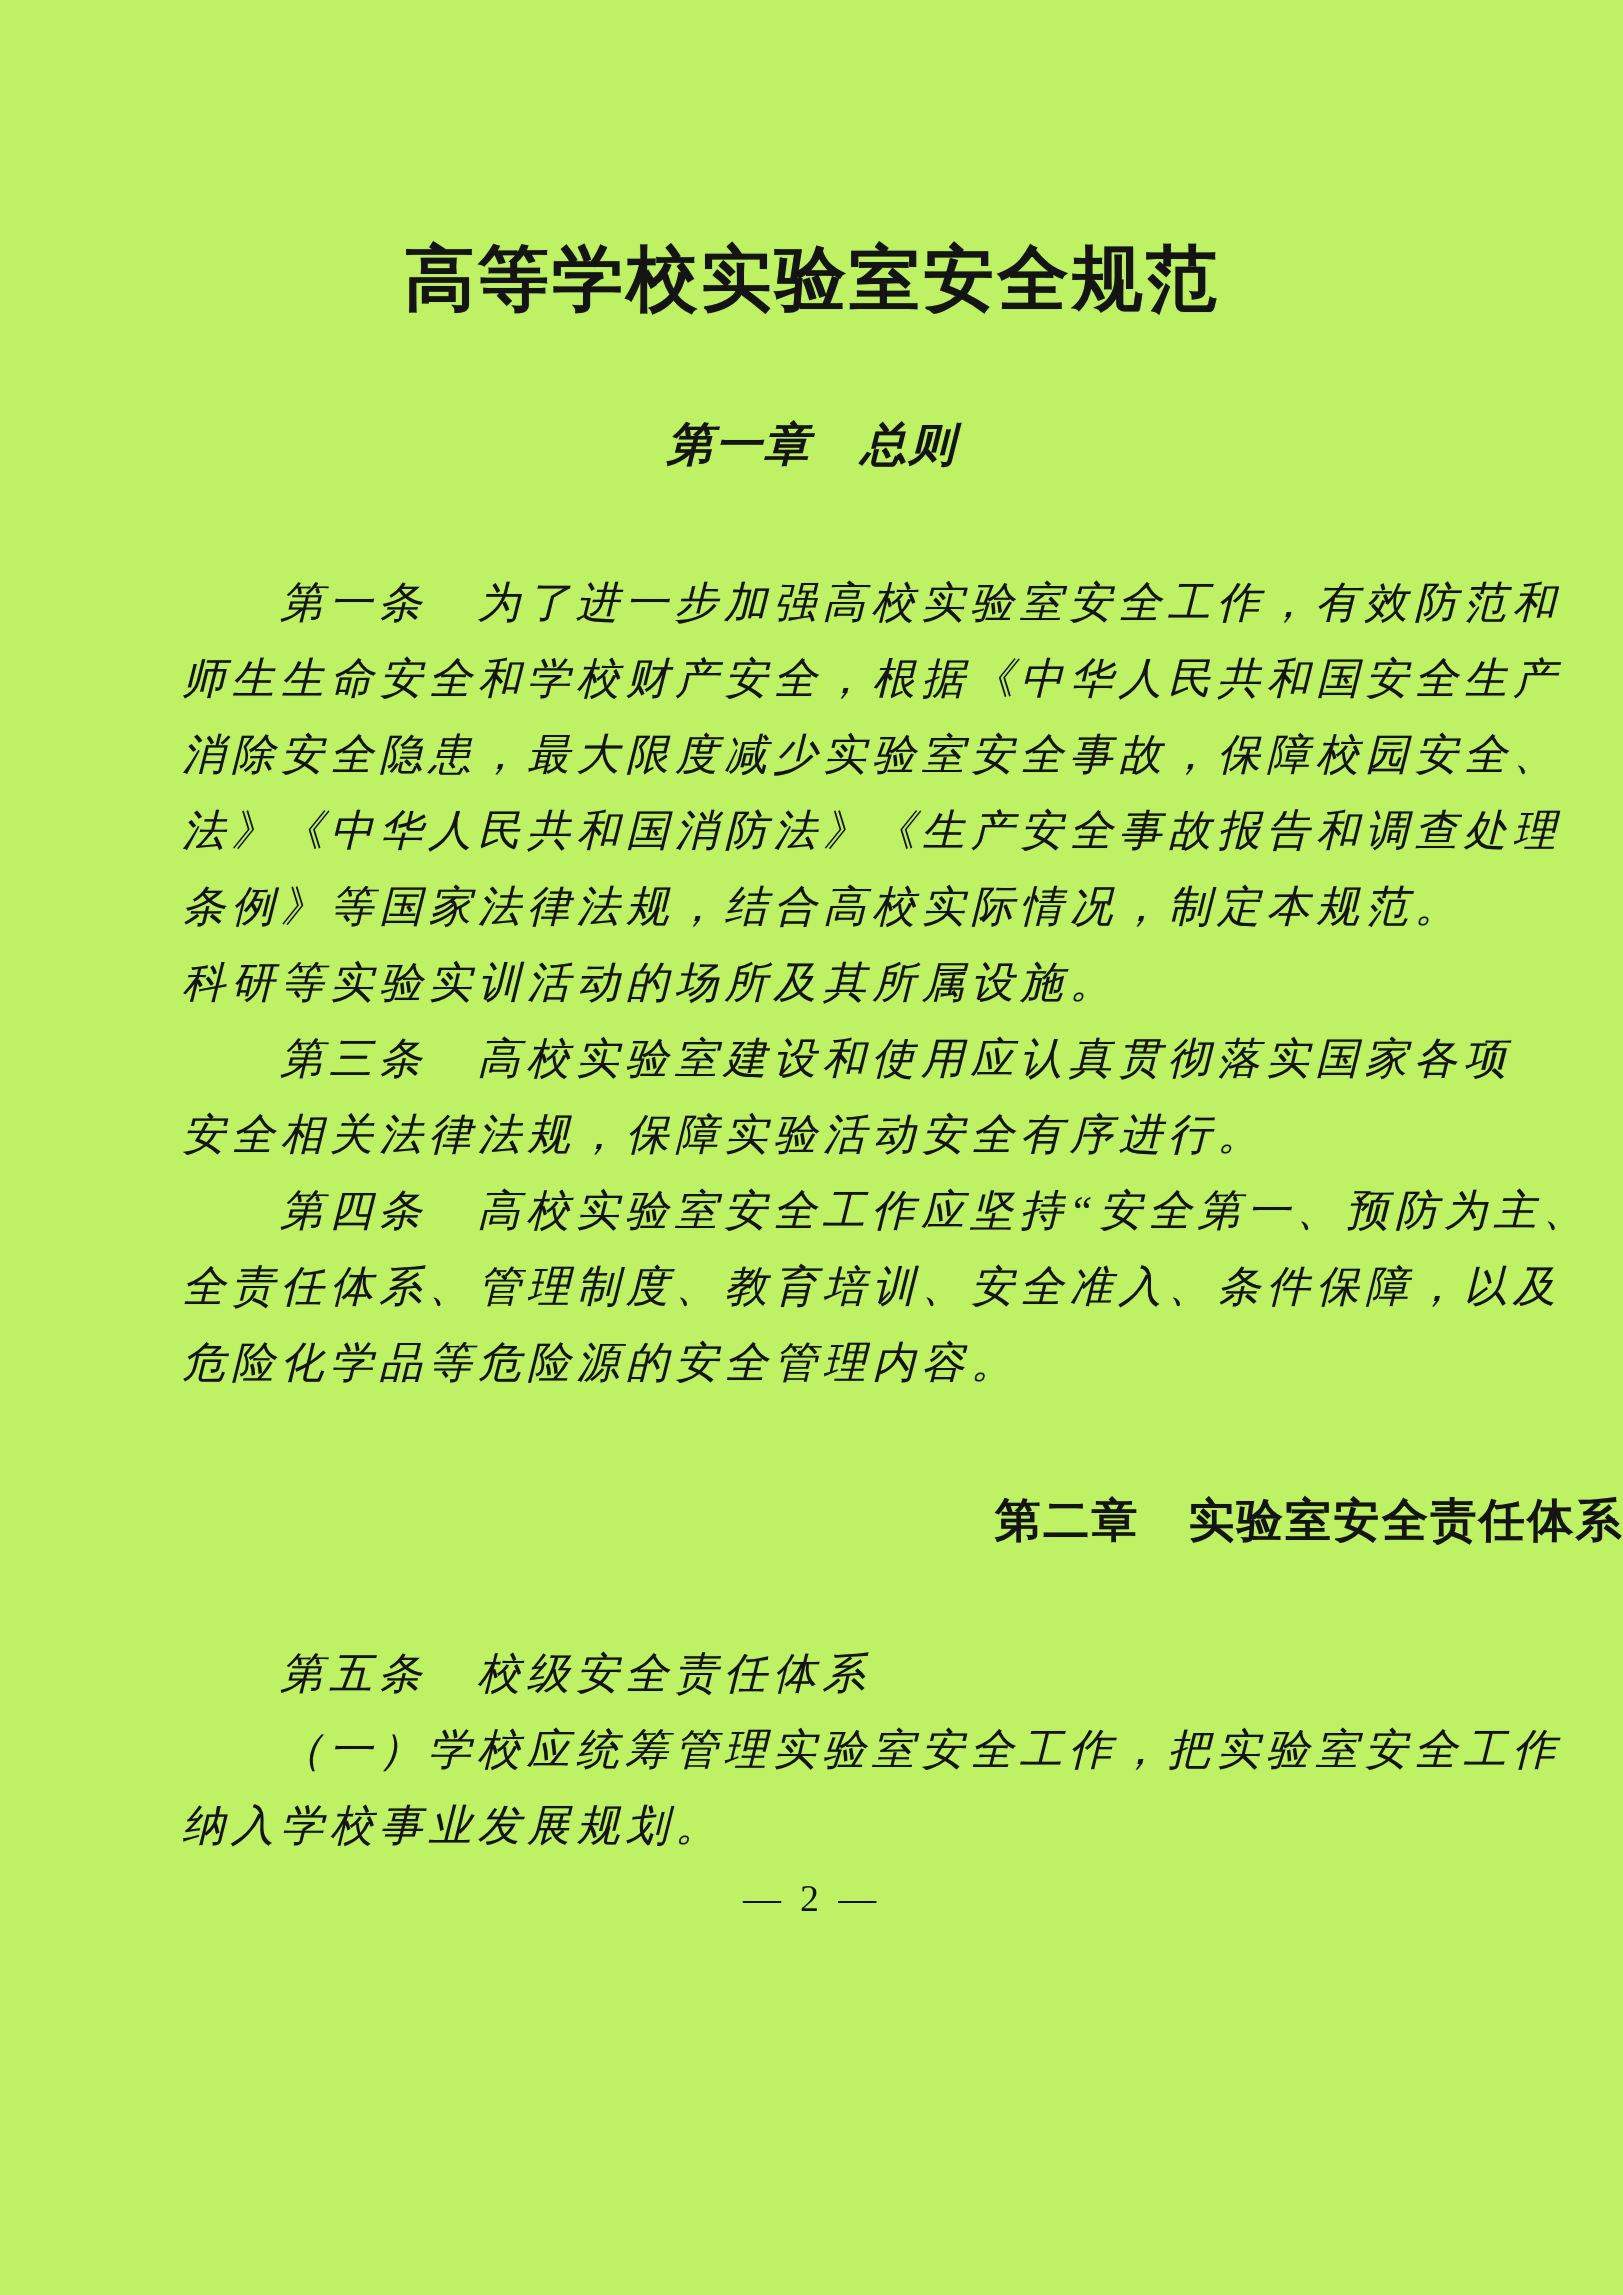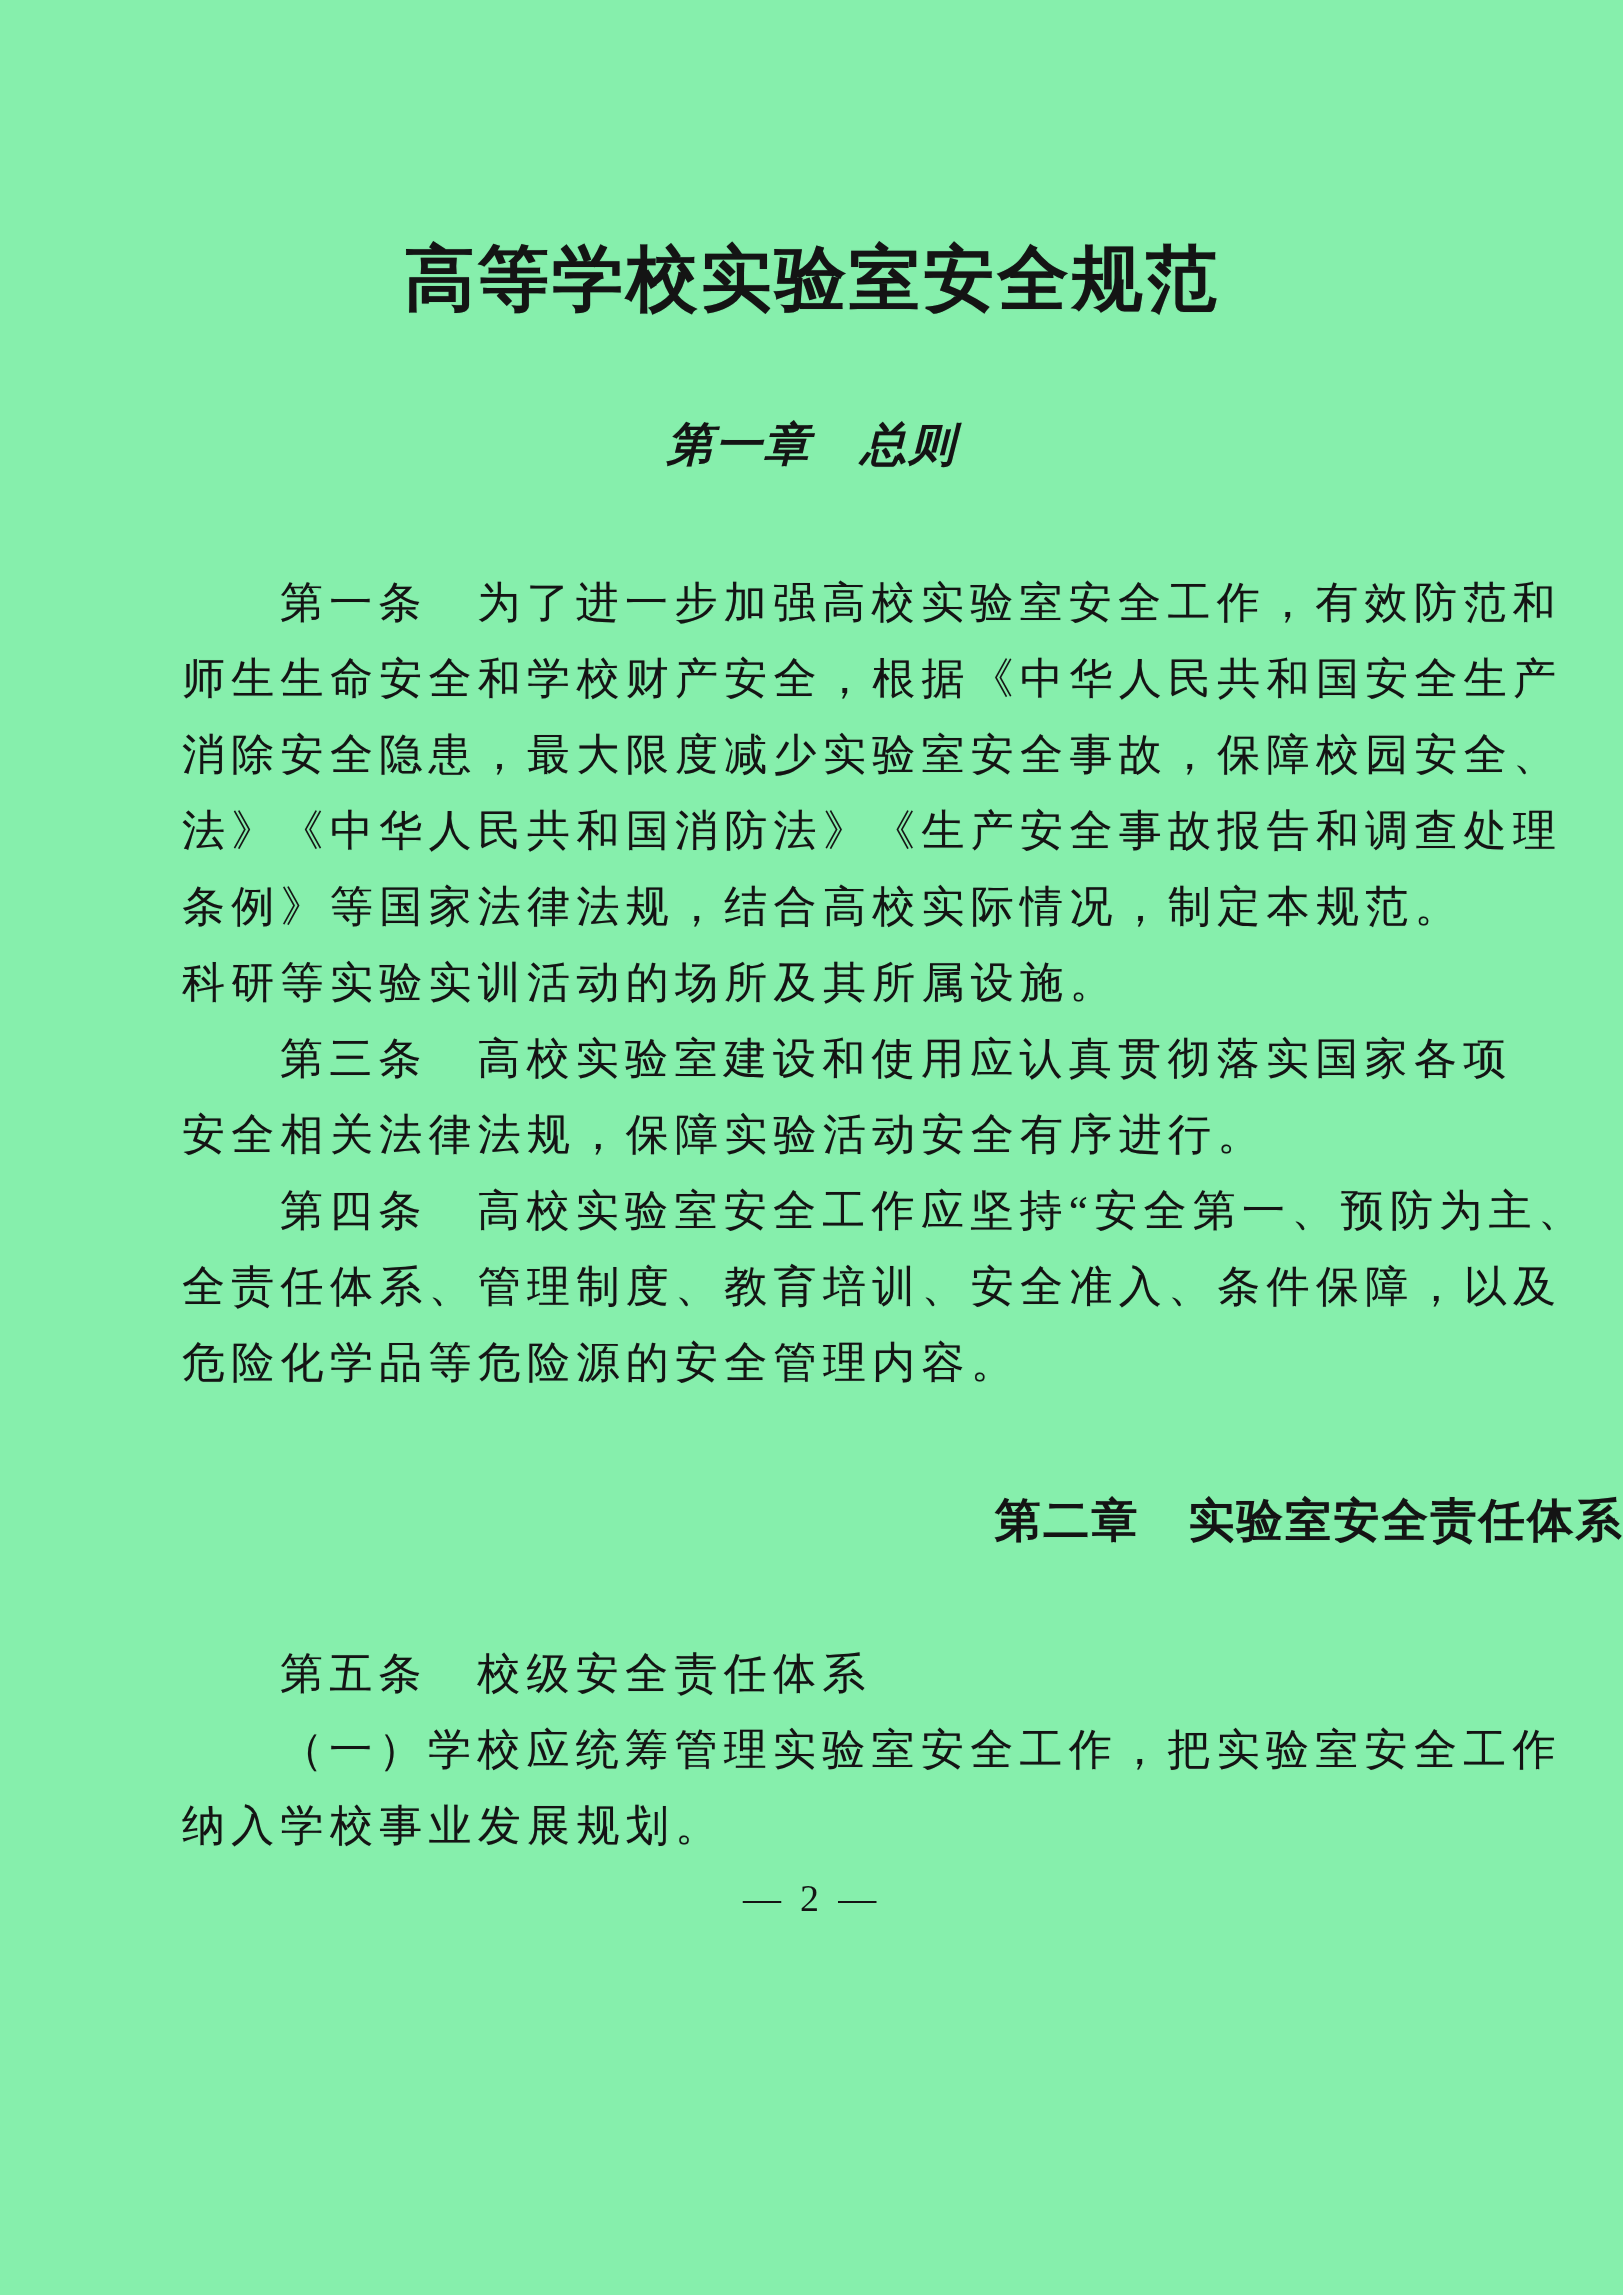--- a/index.html
+++ b/index.html
@@ -1,21 +1,21 @@
 <!DOCTYPE html>
 <html lang="zh" style="font-size:12.7px"><head>
 <meta charset="utf-8">
 <style>
   html, body { margin: 0; padding: 0; background: #e8e8e8; }
   .page {
     position: relative;
     width: 1624px;
     height: 2295px;
     margin: 0 auto;
-    background: #86efac;
+    background: #bef264;
     color: #141414;
     overflow: hidden;
     font-family: "Liberation Serif", serif;
   }
   .doc-title {
     margin: 240px 0 0 0;
     text-align: center;
     font-family: "Liberation Serif", serif;
     font-weight: 700;
     font-size: 71px;
@@ -30,20 +30,21 @@
     font-size: 46px;
     line-height: 56px;
     letter-spacing: 2.4px;
     text-shadow: 0 0 0.8px rgba(0,0,0,0.3);
   }
   .ch1-heading { margin-top: 97px; font-style: italic; }
   .ch2-heading { margin-top: 91px; text-align: right; }
   .body-block {
     padding-left: 182px;
     padding-right: 94px;
+    font-style: italic;
   }
   .ch1-lines { margin-top: 93px; }
   .ch2-lines { margin-top: 88px; }
   .bodyline {
     font-family: "Liberation Serif", serif;
     font-size: 43px;
     line-height: 76px;
     letter-spacing: 6.3px;
     white-space: nowrap;
     text-shadow: 0 0 0.8px rgba(20,20,20,0.35);

